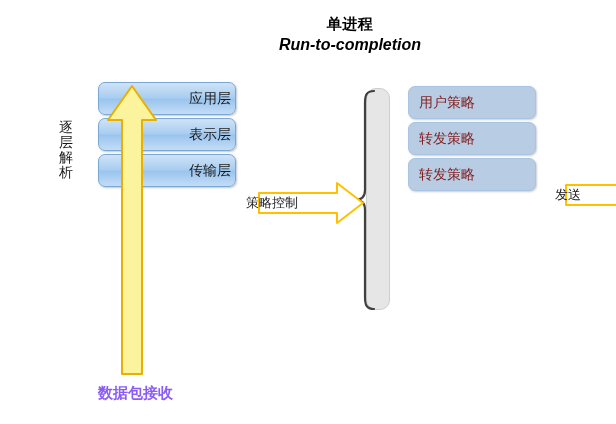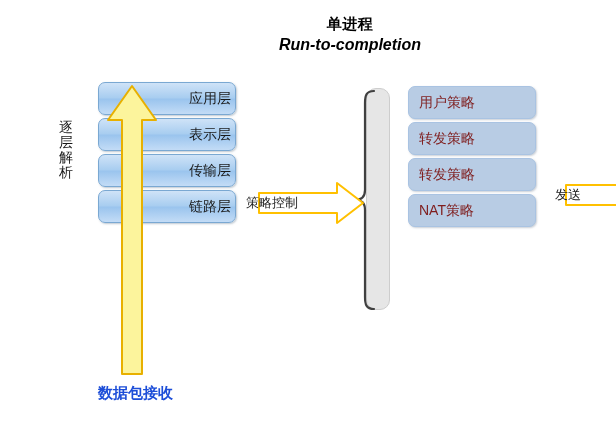--- a/index.html
+++ b/index.html
@@ -84,21 +84,21 @@
   }
   .up-arrow-text span { display: block; }
 
   
   .bottom-caption {
     position: absolute;
     left: 58px;
     top: 384px;
     font-size: 15px;
     font-weight: bold;
-    color: #1d4ed8;
+    color: #8b5cf6;
     white-space: nowrap;
   }
 
   
   .block-arrow {
     position: absolute;
     z-index: 4;
     padding-left: 19px;
   }
   .block-arrow svg { display: block; }
@@ -180,23 +180,20 @@
   <div class="layer-stack">
     <div class="layer-box">
       <span class="layer-label">应用层</span>
     </div>
     <div class="layer-box">
       <span class="layer-label">表示层</span>
     </div>
     <div class="layer-box">
       <span class="layer-label">传输层</span>
     </div>
-    <div class="layer-box">
-      <span class="layer-label">链路层</span>
-    </div>
   </div>
 
   <div class="up-arrow">
     <svg width="52" height="292" viewBox="0 0 52 292" xmlns="http://www.w3.org/2000/svg">
       <polygon points="26,2 50,36 36,36 36,290 16,290 16,36 2,36" fill="#fcf49c" stroke="#e8b000" stroke-width="2" stroke-linejoin="round"></polygon>
     </svg>
   </div>
   <div class="up-arrow-text">
     <span>逐</span>
     <span>层</span>
@@ -224,23 +221,20 @@
   <div class="policy-stack">
     <div class="policy-box">
       <span class="policy-label">用户策略</span>
     </div>
     <div class="policy-box">
       <span class="policy-label">转发策略</span>
     </div>
     <div class="policy-box">
       <span class="policy-label">转发策略</span>
     </div>
-    <div class="policy-box">
-      <span class="policy-label">NAT策略</span>
-    </div>
   </div>
 
   <div class="block-arrow" id="arrow-send">
     <svg width="95" height="46" viewBox="0 0 95 46" xmlns="http://www.w3.org/2000/svg">
       <polygon points="2,13 64,13 64,2 93,23 64,44 64,33 2,33" fill="#ffffff" stroke="#ffc000" stroke-width="2" stroke-linejoin="round"></polygon>
     </svg>
     <span class="block-arrow-label">发送</span>
   </div>
 
 </div>

